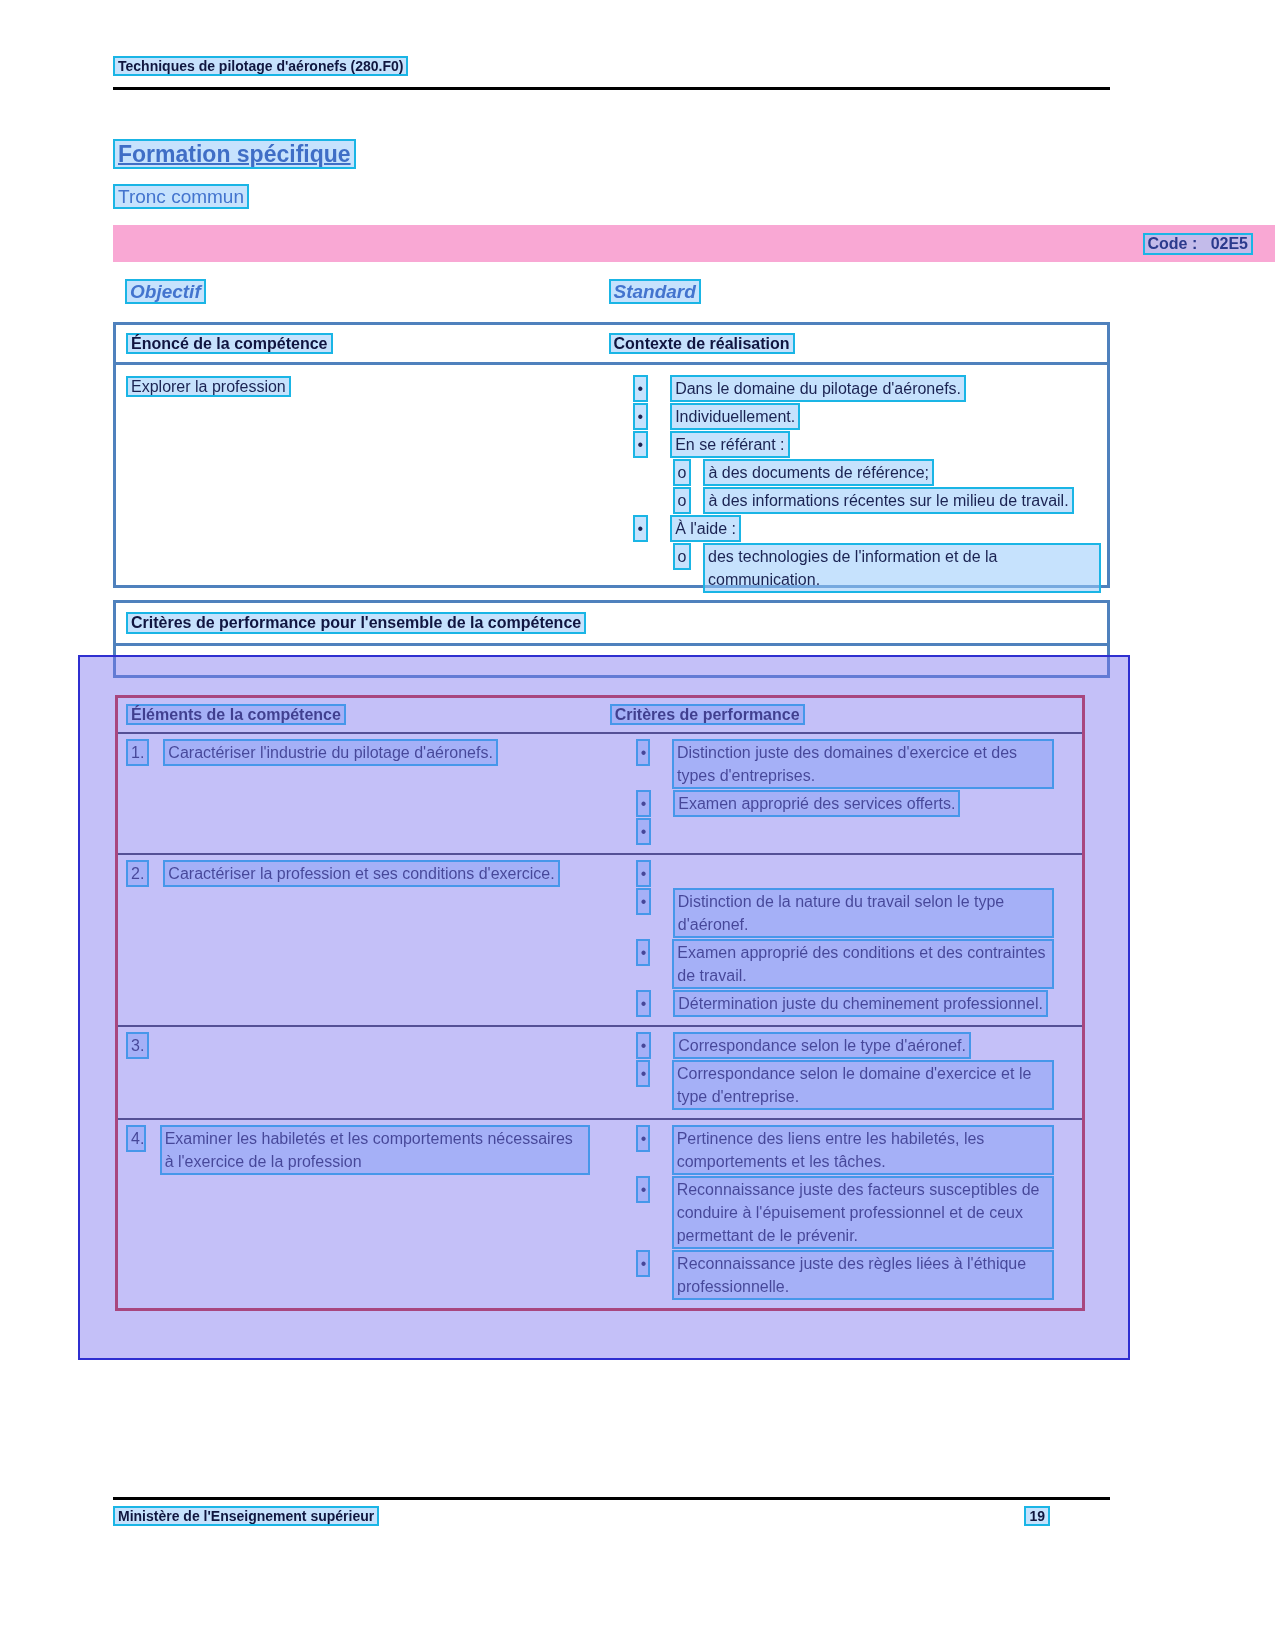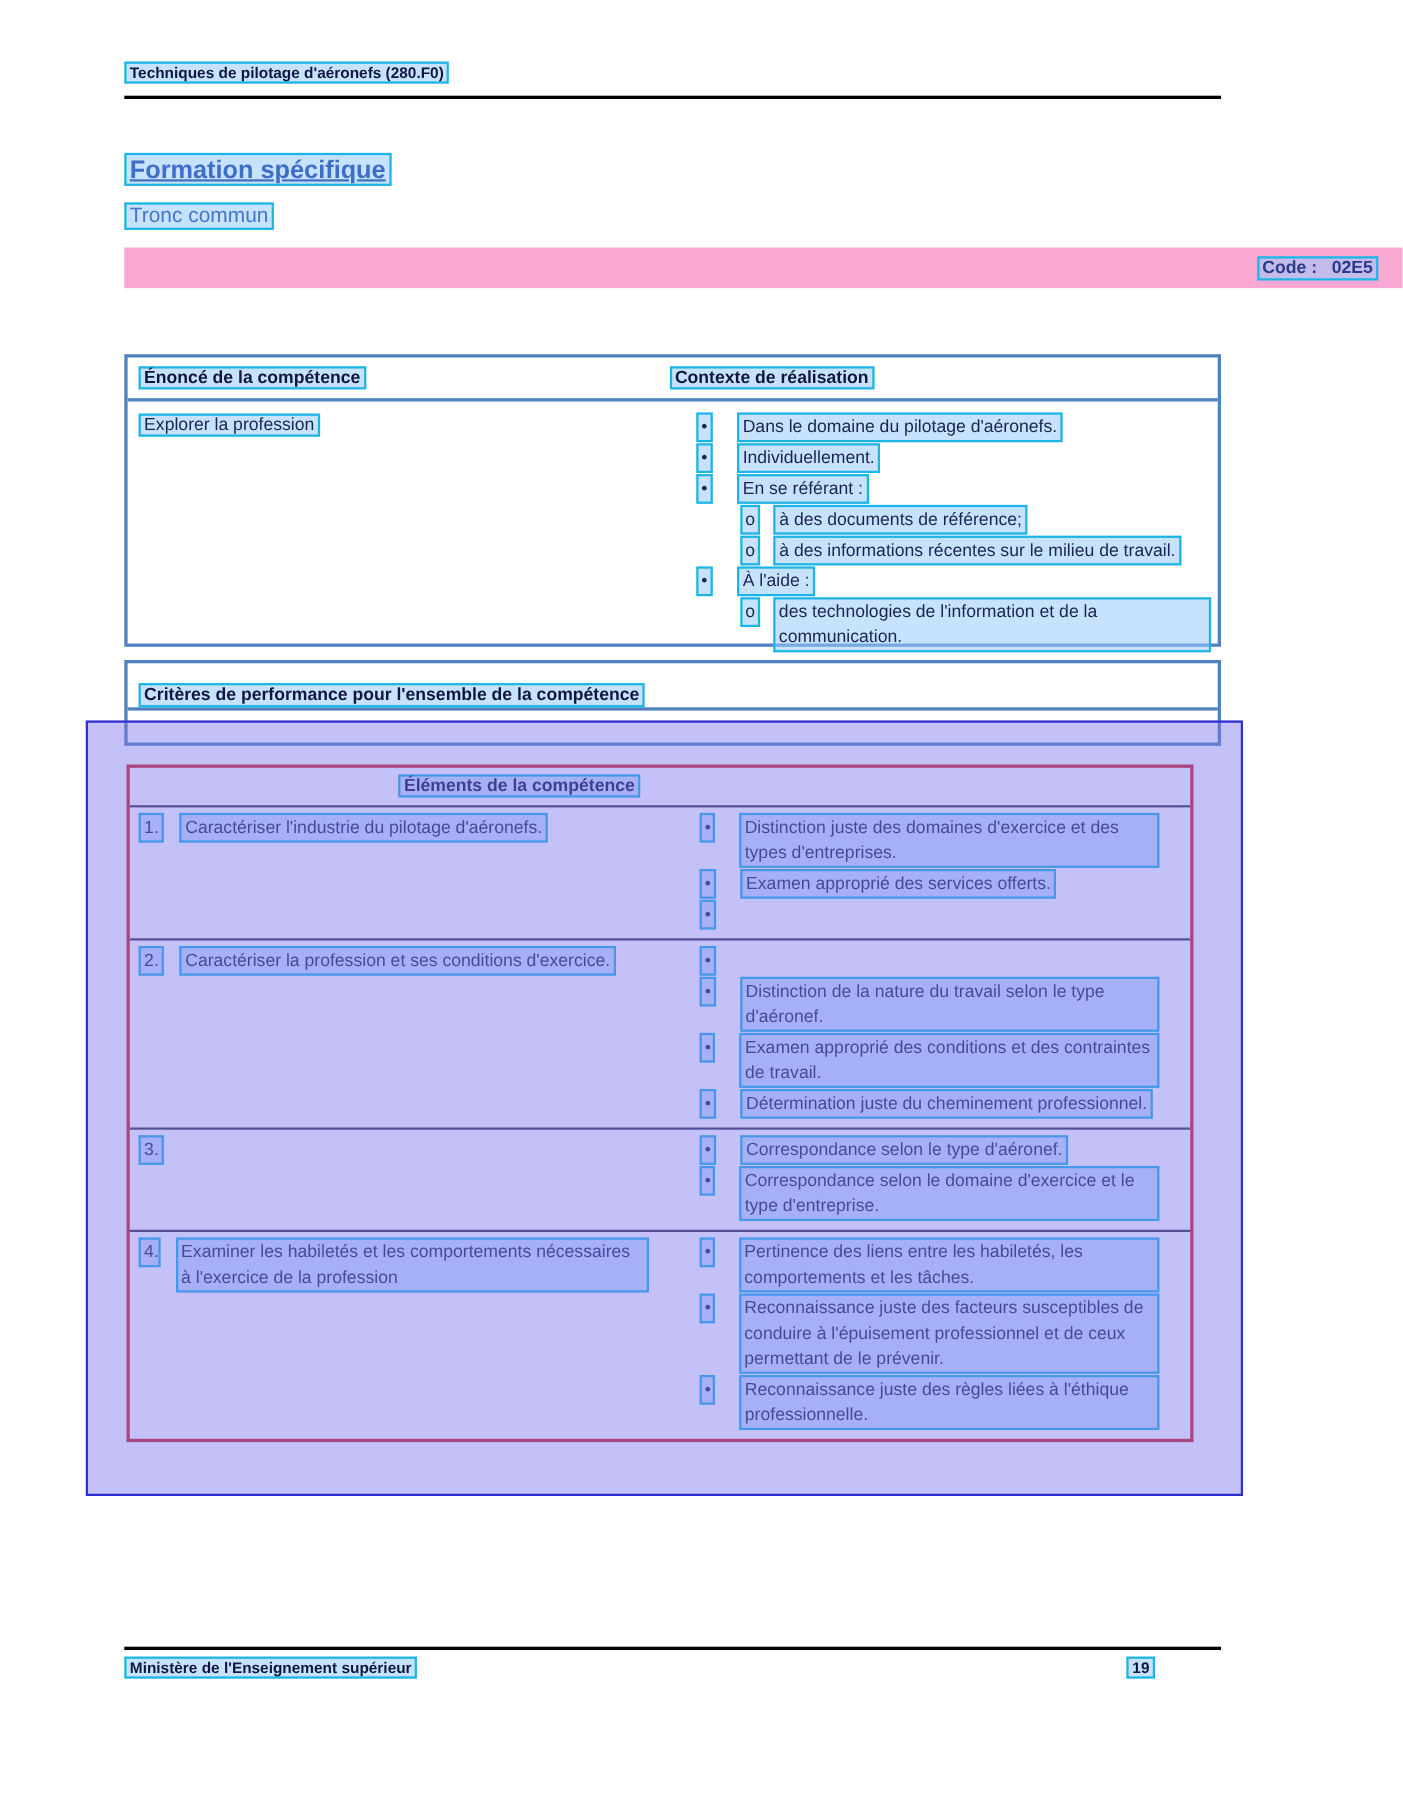--- a/index.html
+++ b/index.html
@@ -55,21 +55,21 @@
   .bullet-row { display:flex; align-items:flex-start; line-height:23px; margin-bottom:1px; }
   .bullet-row .bullet-glyph { margin-right:22px; min-width:14px; text-align:center; }
   .bullet-row.lvl1 { padding-left:26px; }
   .bullet-row.lvl2 { padding-left:66px; }
   .bullet-row.lvl2 .bullet-glyph { margin-right:12px; }
 
   .criteres-box {
     position:absolute; top:600px; left:0; width:997px; height:78px;
     border:3px solid #4f81bd; font-size:16px;
   }
-  .criteres-box .title-row { height:43px; display:flex; align-items:flex-end; padding-left:10px; border-bottom:3px solid #4f81bd; }
+  .criteres-box .title-row { height:43px; display:flex; align-items:center; padding-left:10px; border-bottom:3px solid #4f81bd; }
 
   .elements-table {
     position:absolute; top:695px; left:2px; width:970px;
     border:3px solid #cc2222; font-size:16px;
   }
   .el-head { display:flex; align-items:center; border-bottom:2px solid #33334d; padding:8px 0;justify-content:center; }
   .el-head .c1 { width:51%; padding-left:8px; }
   .el-head .c2 { width:49%; }
   .el-row { display:flex; border-bottom:2px solid #33334d; padding:5px 0 7px; }
   .el-row:last-child { border-bottom:none; }
@@ -105,20 +105,28 @@
       <span class="hl">Formation spécifique</span>
     </div>
     <div class="subsection-title">
       <span class="hl">Tronc commun</span>
     </div>
 
     <div class="code-banner">
       <span class="hl code-text pre">Code :   02E5</span>
     </div>
 
+    <div class="obj-std-row">
+      <div class="c1">
+        <span class="hl">Objectif</span>
+      </div>
+      <div class="c2">
+        <span class="hl">Standard</span>
+      </div>
+    </div>
 
     <div class="comp-table">
       <div class="comp-head">
         <div class="c1">
           <span class="hl th">Énoncé de la compétence</span>
         </div>
         <div class="c2">
           <span class="hl th">Contexte de réalisation</span>
         </div>
       </div>
@@ -164,20 +172,23 @@
         <span class="hl th">Critères de performance pour l'ensemble de la compétence</span>
       </div>
       <div class="empty-row"></div>
     </div>
 
     <div class="elements-table">
       <div class="el-head">
         <div class="c1">
           <span class="hl th">Éléments de la compétence</span>
         </div>
+        <div class="c2">
+          <span class="hl th">Critères de performance</span>
+        </div>
       </div>
       <div>
           <div class="el-row">
             <div class="el-left">
               <span class="el-num hl">1.</span>
               <span class="el-text hl">Caractériser l'industrie du pilotage d'aéronefs.</span>
             </div>
             <div class="el-right">
               <div class="bullet-row lvl1">
                 <span class="bullet-glyph hl">•</span>

